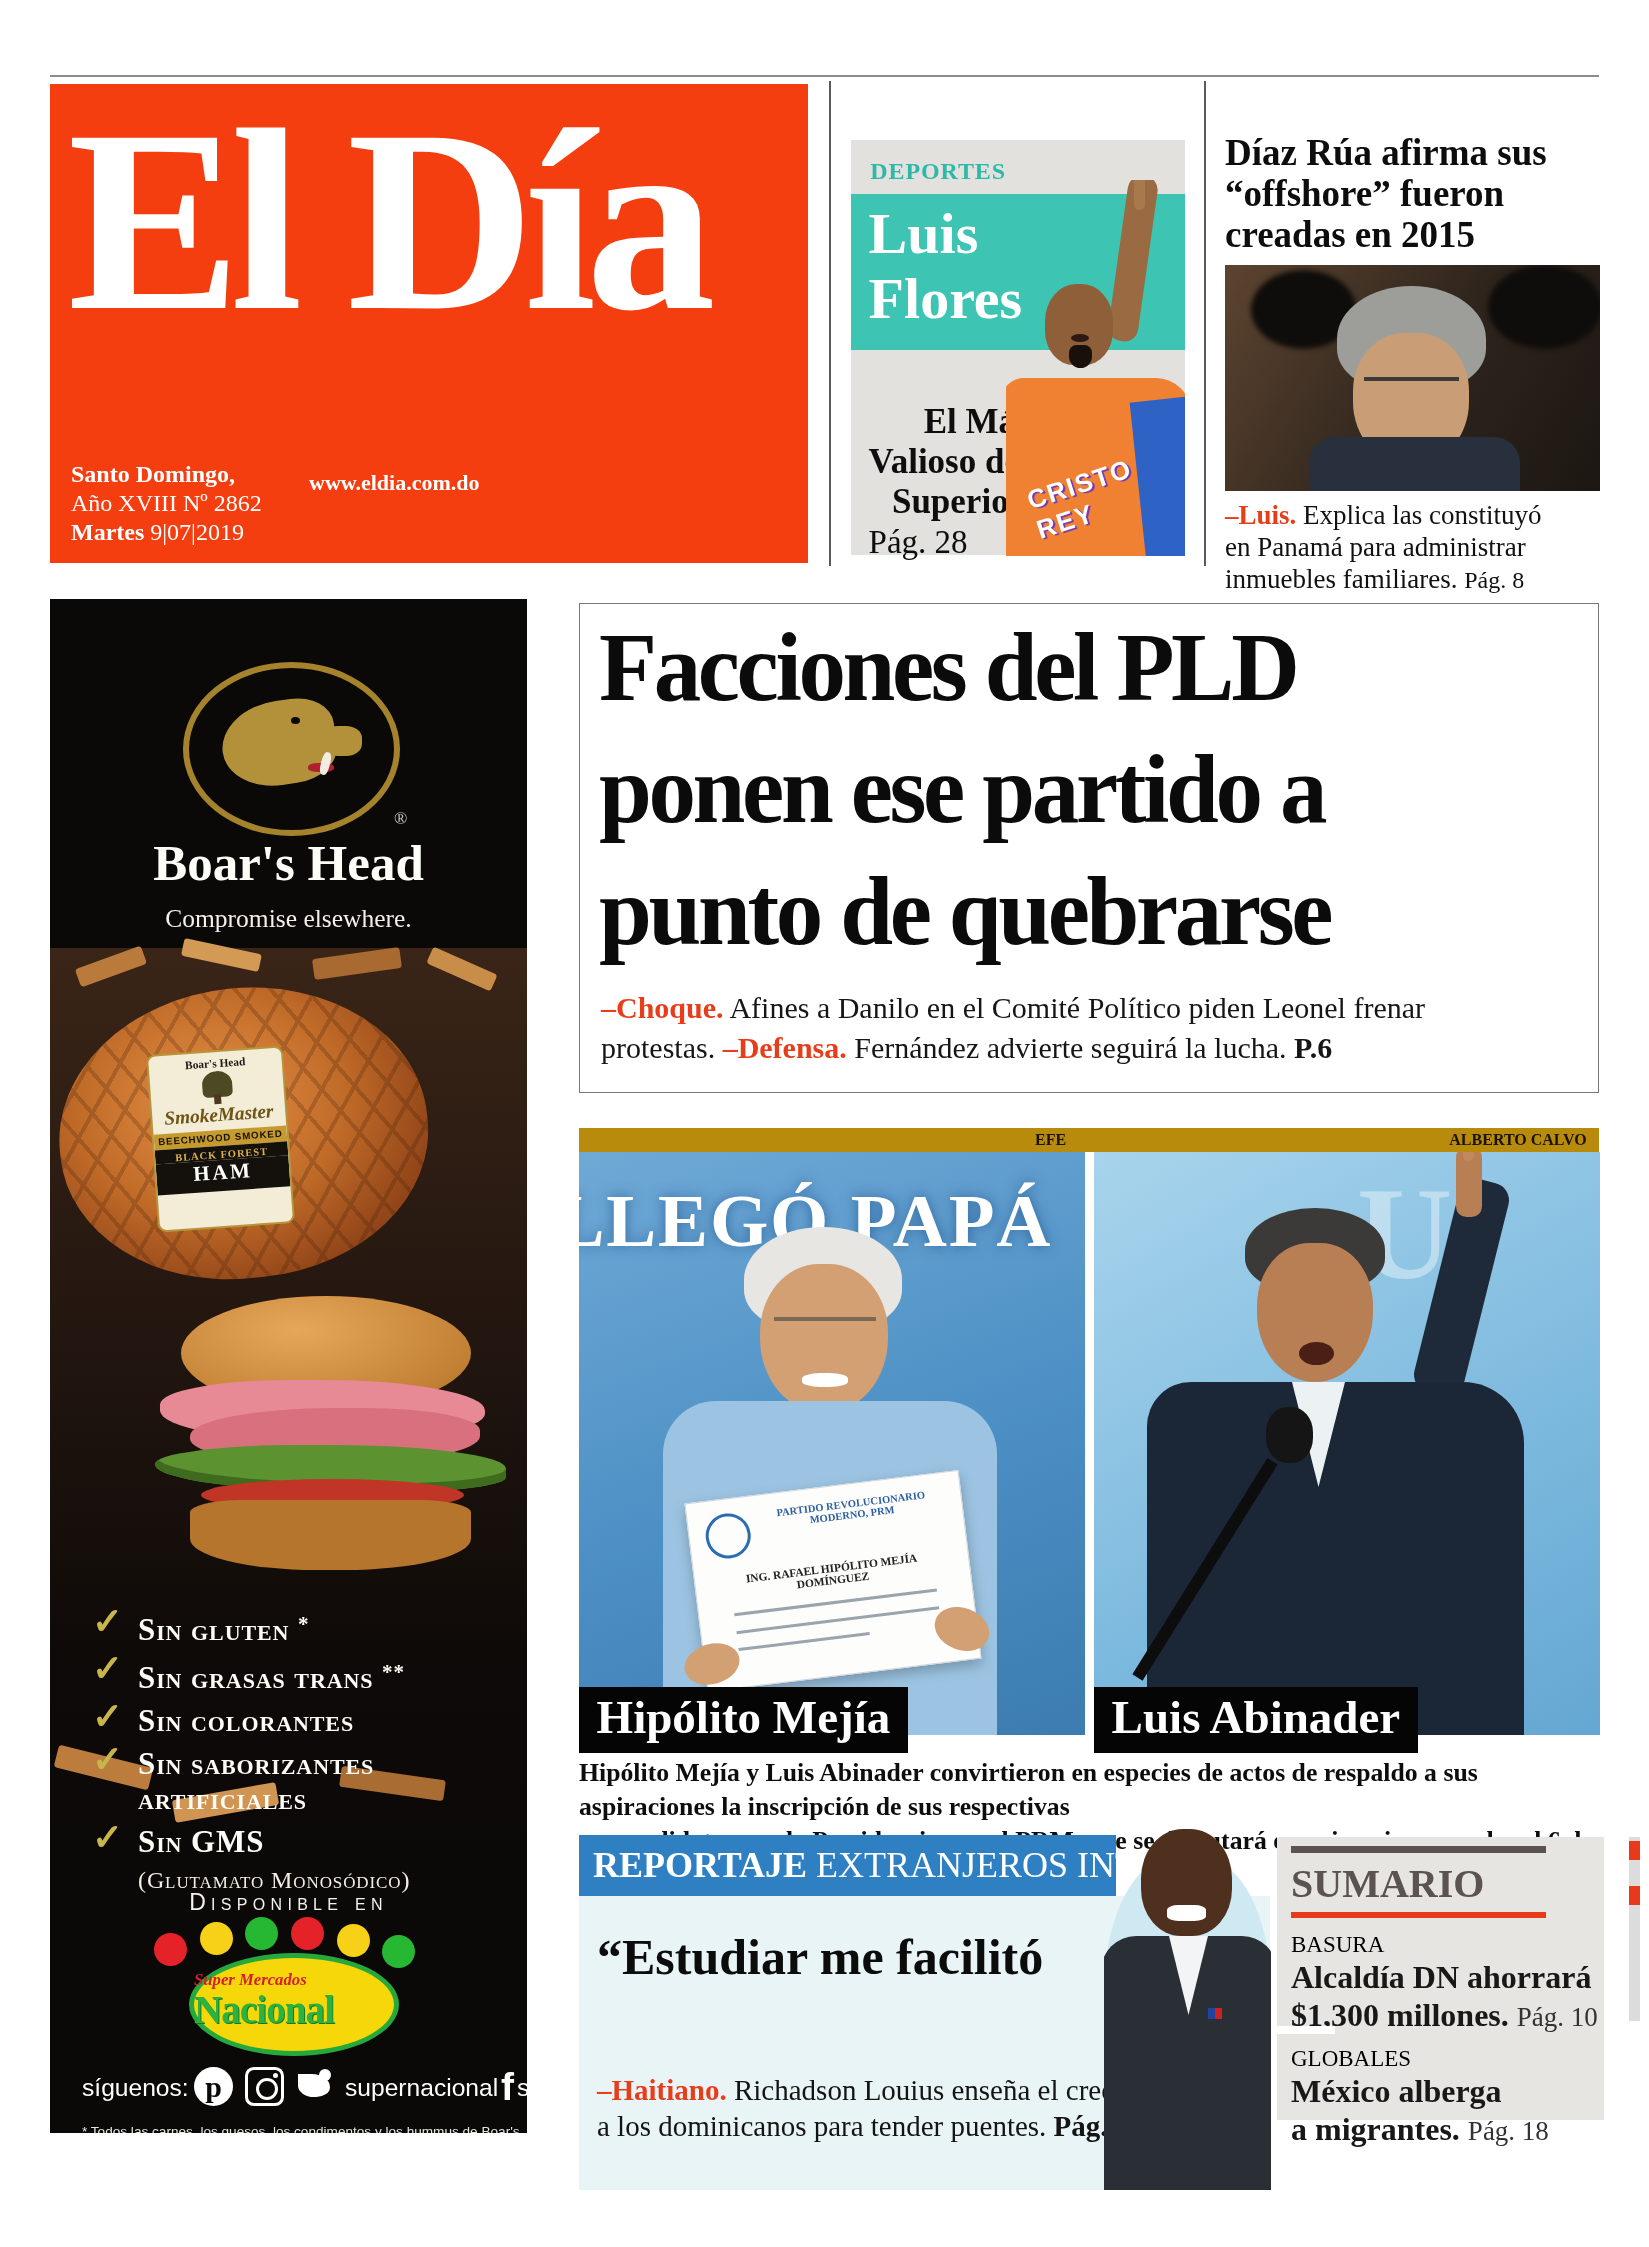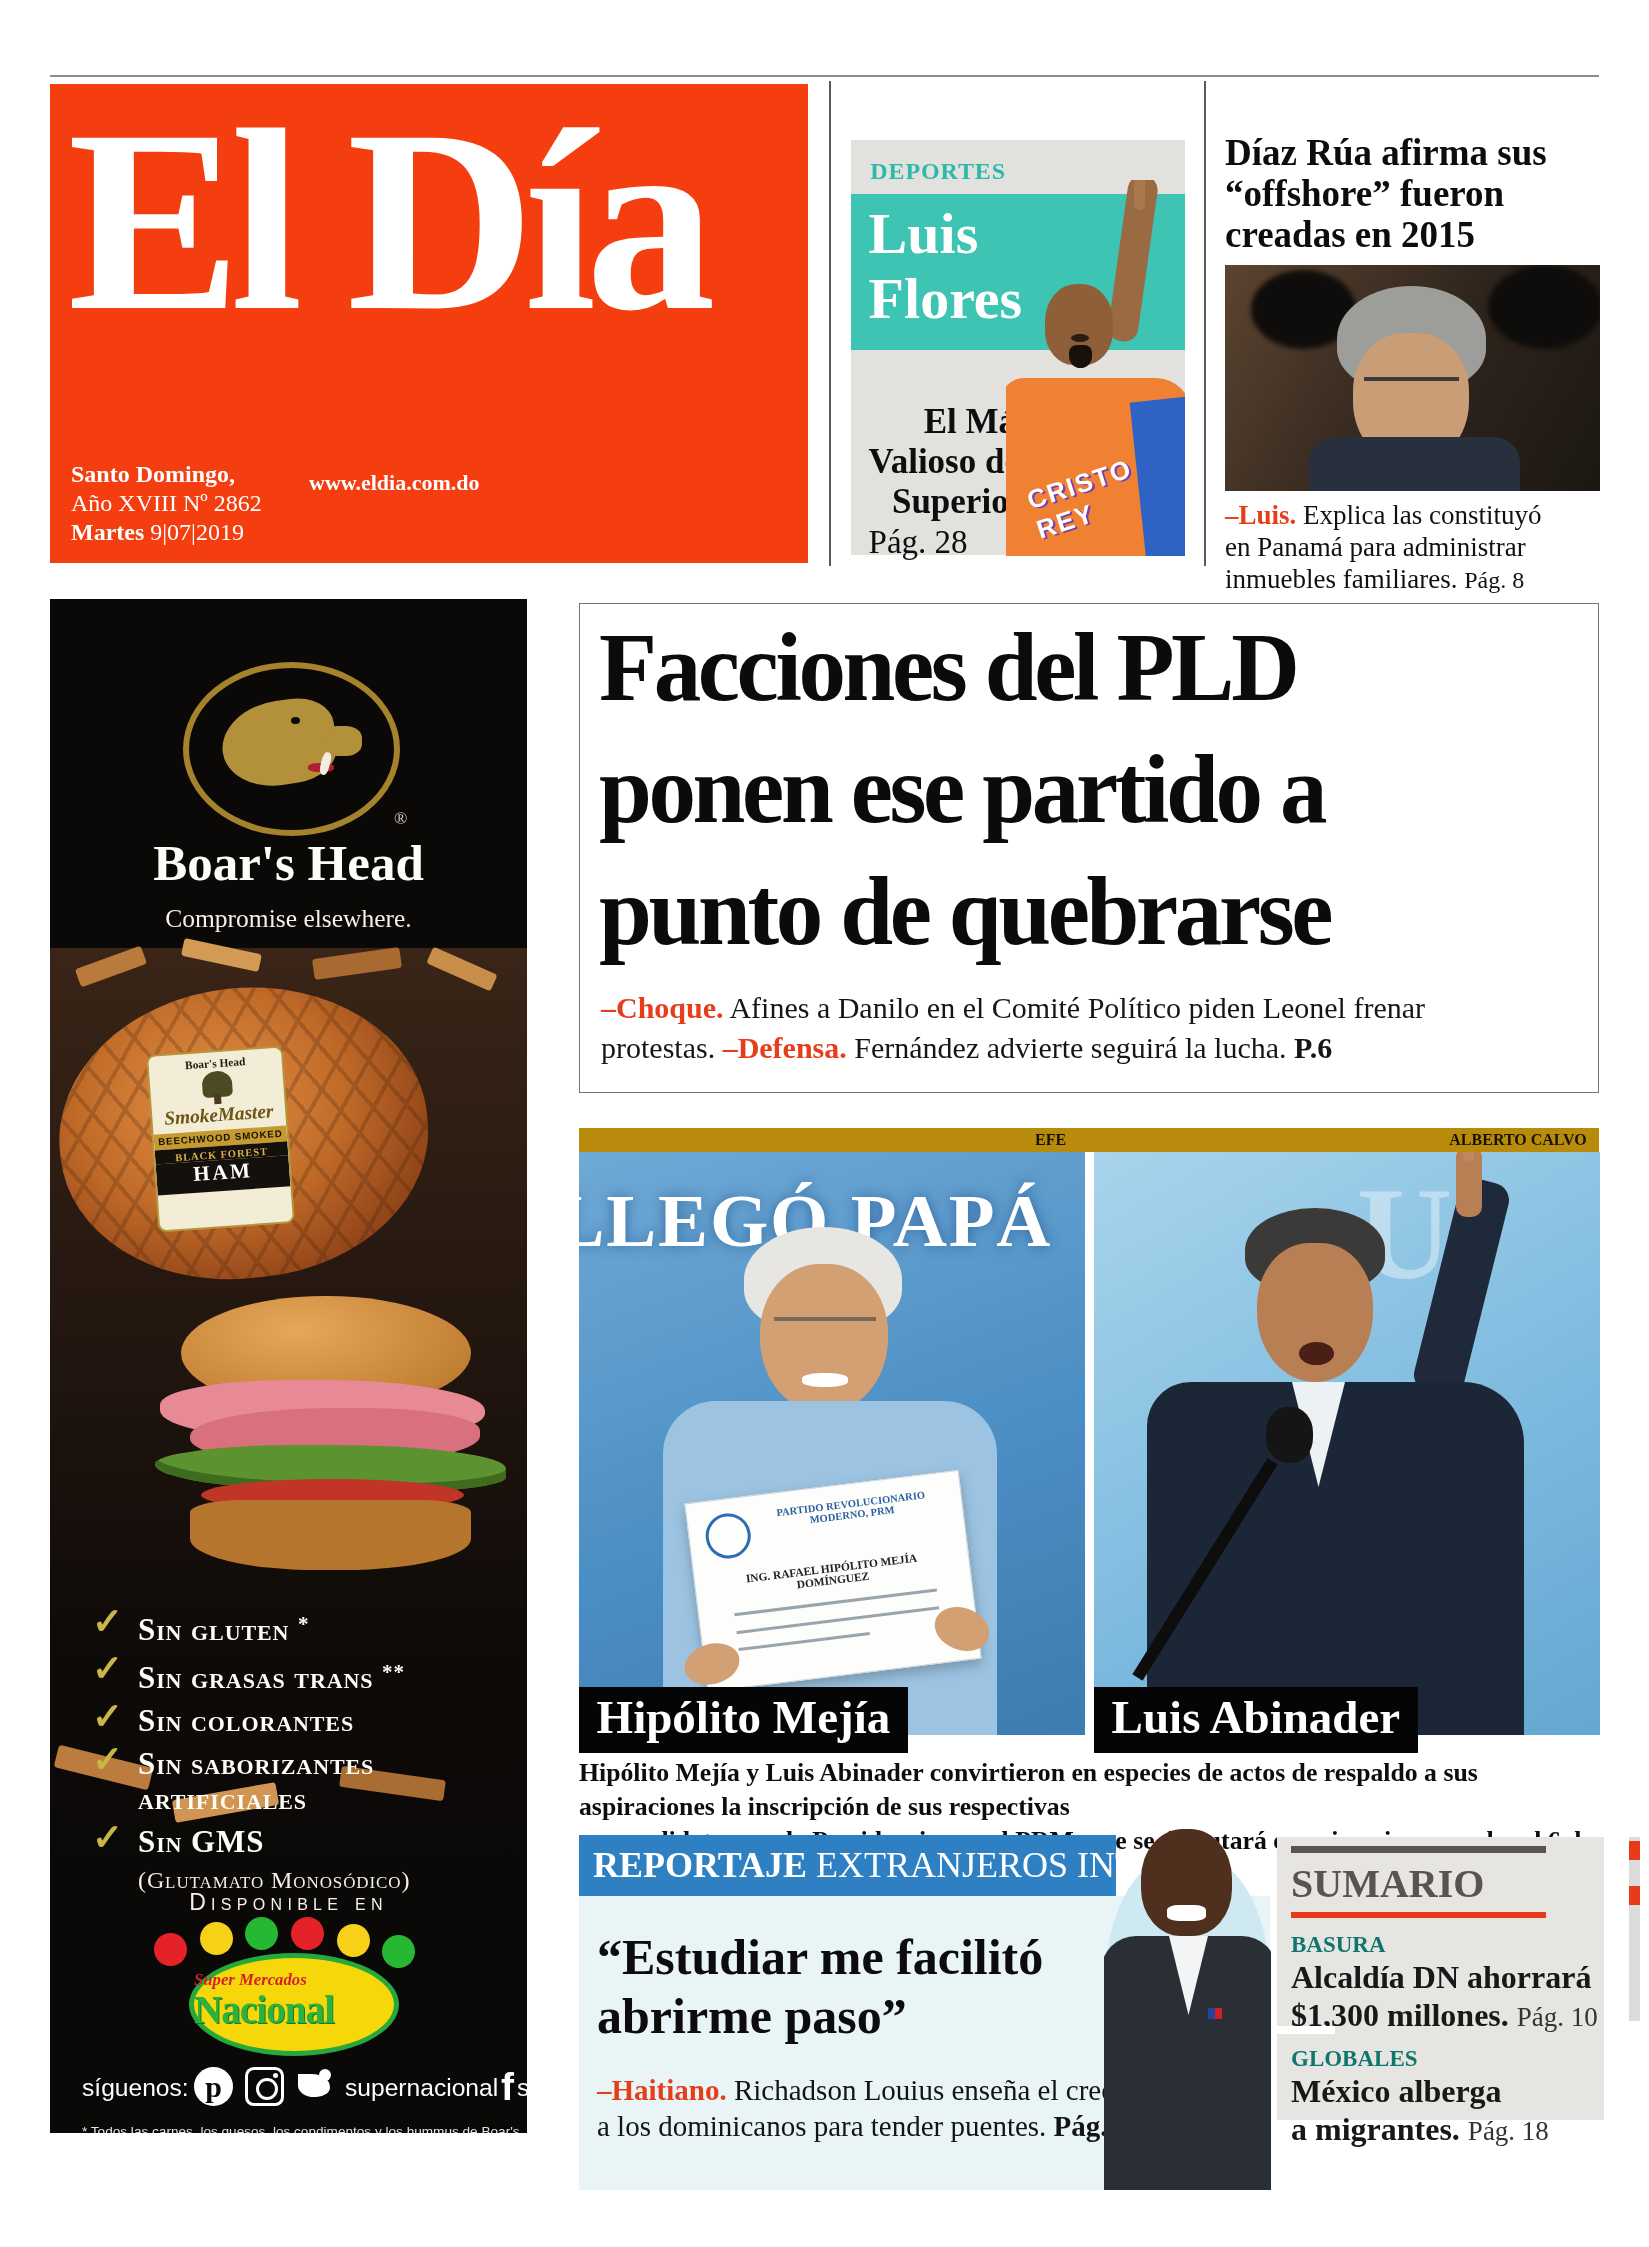--- a/index.html
+++ b/index.html
@@ -200,21 +200,21 @@
   #rep-photo .smile{position:absolute;left:63px;top:81px;width:39px;height:16px;background:#fff;border-radius:30%;}
   #rep-photo .suit{position:absolute;left:-3.5px;top:112px;width:176px;height:255px;background:#2a2e35;border-radius:35px 35px 0 0;}
   #rep-photo .shirt{position:absolute;left:65px;top:112px;width:39px;height:79px;background:#f2f4f6;clip-path:polygon(0 0,100% 0,50% 100%);}
   #rep-photo .pin{position:absolute;left:104px;top:184px;width:14px;height:10.5px;background:linear-gradient(90deg,#2244a0 50%,#d02020 50%);}
 
   
   #sumario{left:1277px;top:1837px;width:283px;height:283px;background:#e7e5e2;padding-left:44px;}
   #sum-toprule{position:absolute;left:14px;top:8.8px;width:255px;height:7px;background:#5a5352;}
   #sum-title{position:absolute;left:14px;top:23px;font-size:40px;font-weight:700;color:#5a5352;}
   #sum-redrule{position:absolute;left:14px;top:75px;width:255px;height:6.1px;background:#e8391b;}
-  .sum-kicker{position:absolute;left:14px;font-size:23px;font-weight:700;color:#0f766e;}
+  .sum-kicker{position:absolute;left:14px;font-size:23px;font-weight:400;color:#000000;}
   .sum-bold{position:absolute;left:14px;font-size:32px;line-height:38px;font-weight:700;color:#181818;}
   .sum-page{font-size:27px;font-weight:400;color:#333;}
   #sum-div{position:absolute;left:0px;top:189px;width:58px;height:8px;background:#fff;}
 
   #edge-strip{left:1629px;top:1837px;width:10.5px;height:184px;background:#dcdcdc;}
   #edge-strip .r1{position:absolute;left:0;top:3.5px;width:10.5px;height:19.3px;background:#e8391b;}
   #edge-strip .r2{position:absolute;left:0;top:49px;width:10.5px;height:19.3px;background:#e8391b;}
 </style>
 </head>
 <body>
@@ -431,21 +431,20 @@
     <div>Hipólito Mejía y Luis Abinader convirtieron en especies de actos de respaldo a sus aspiraciones la inscripción de sus respectivas</div>
     <div><span>precandidaturas a la Presidencia por el PRM, que se disputará en primarias cerradas el 6 de octubre próximo.</span> <span>Pág. 4</span></div>
   </div>
 
   <div class="a" id="rep-bg"></div>
   <div class="a" id="rep-bar">
     <span class="k1">REPORTAJE</span><span> EXTRANJEROS INTEGRADOS</span>
   </div>
   <div class="a" id="rep-quote">
     <div>“Estudiar me facilitó</div>
-    <div>abrirme paso”</div>
   </div>
   <div class="a" id="rep-sub">
     <span class="redtag">–Haitiano.</span>
     <span>Richadson Louius enseña el creole</span><br>
     <span>a los dominicanos para tender puentes.</span>
     <b>Pág. 14</b>
   </div>
   <div class="a" id="rep-photo">
     <div class="bgc"></div>
     <div class="head"></div>

